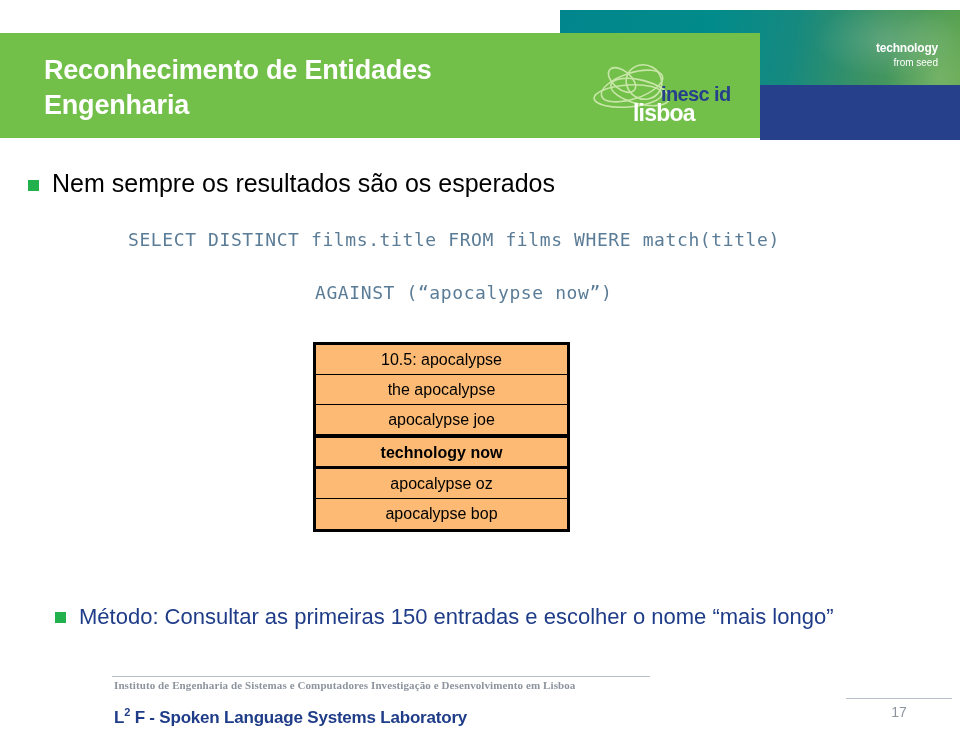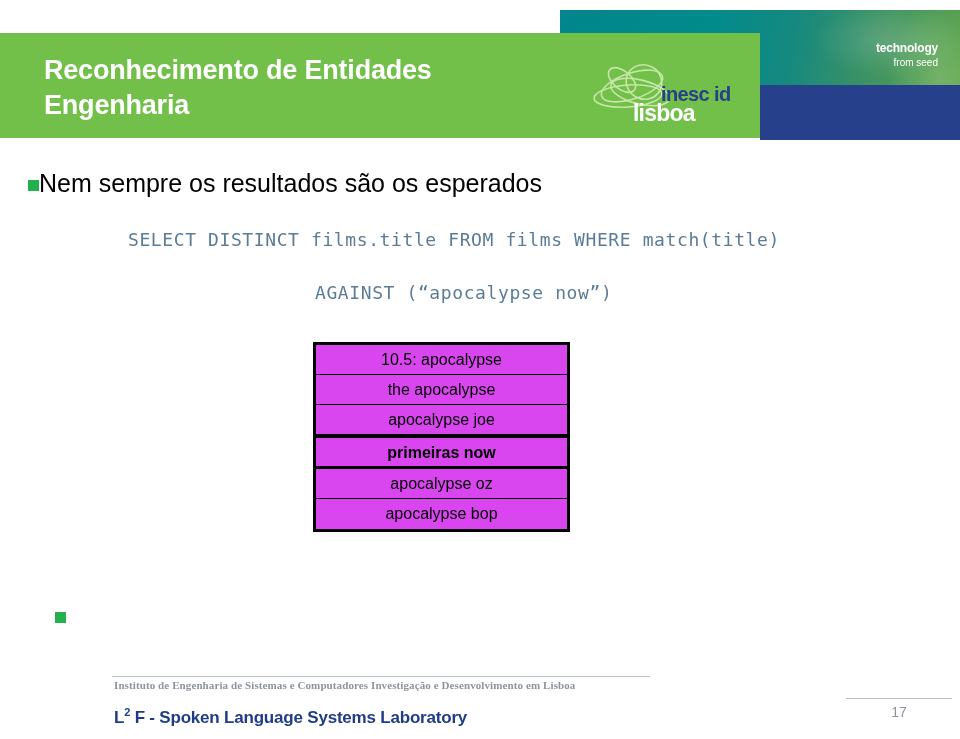--- a/index.html
+++ b/index.html
@@ -73,21 +73,21 @@
   .tech-1 { color:#ffffff; font-size:12px; font-weight:bold; line-height:1.05; letter-spacing:-0.2px; padding-right:12px;}
   .tech-2 { color:#ffffff; font-size:10px; font-weight:normal; line-height:1.5; padding-right:12px;}
 
   
   .bullet-row { position:absolute; display:flex; align-items:flex-start; }
   .bsq { width:11px; height:11px; background:#22b14c; flex:0 0 auto; }
 
   #bullet-1 { left: 28px; top: 168px; width: 900px; }
   #bullet-1 .bsq { margin-top: 12px; }
   #bullet-1 .btxt {
-    color:#000000; font-size: 25px; line-height:1.25;
+    margin-left: 13px; color:#000000; font-size: 25px; line-height:1.25;
   }
 
   .sqlline {
     position:absolute;
     color:#5b7c96;
     font-family: "DejaVu Sans Mono", "Liberation Mono", monospace;
     font-size: 18px;
     letter-spacing: 0.6px;
     white-space: pre;
   }
@@ -100,21 +100,21 @@
     border: 3px solid #000000;
     background:#ffffff;
     box-sizing: border-box;
   }
   .res-row {
     height: 30px; line-height: 30px;
     text-align: center;
     font-size: 16px; color:#000000;
     border-bottom: 1px solid #000000;
     box-sizing: border-box;
-    background:#d946ef;
+    background:#fdba74;
   }
   .res-row:last-child { border-bottom: none; }
   .res-row.hl {
     font-weight: bold;
     border-top: 3px solid #000000;
     border-bottom: 3px solid #000000;
     height: 34px; line-height: 30px;
   }
 
   #bullet-2 { left: 55px; top: 602px; width: 870px; }
@@ -200,27 +200,28 @@
   <span class="btxt">Nem sempre os resultados são os esperados</span>
 </div>
 
 <div class="sqlline" id="sql-1">SELECT DISTINCT films.title FROM films WHERE match(title)</div>
 <div class="sqlline" id="sql-2">AGAINST (“apocalypse now”)</div>
 
 <div id="results">
     <div class="res-row">10.5: apocalypse</div>
     <div class="res-row">the apocalypse</div>
     <div class="res-row">apocalypse joe</div>
-    <div class="res-row hl">primeiras now</div>
+    <div class="res-row hl">technology now</div>
     <div class="res-row">apocalypse oz</div>
     <div class="res-row">apocalypse bop</div>
   </div>
 
 <div class="bullet-row" id="bullet-2">
   <span class="bsq"></span>
+  <span class="btxt">Método: Consultar as primeiras 150 entradas e escolher o nome “mais longo”</span>
 </div>
 
 <div id="footer-rule"></div>
 <div id="footer-inst">Instituto de Engenharia de Sistemas e Computadores Investigação e Desenvolvimento em Lisboa</div>
 <div id="footer-lab">
   <span>L</span><sup>2</sup><span> F - Spoken Language Systems Laboratory</span>
 </div>
 <div id="page-rule"></div>
 <div id="page-num">17</div>
 

